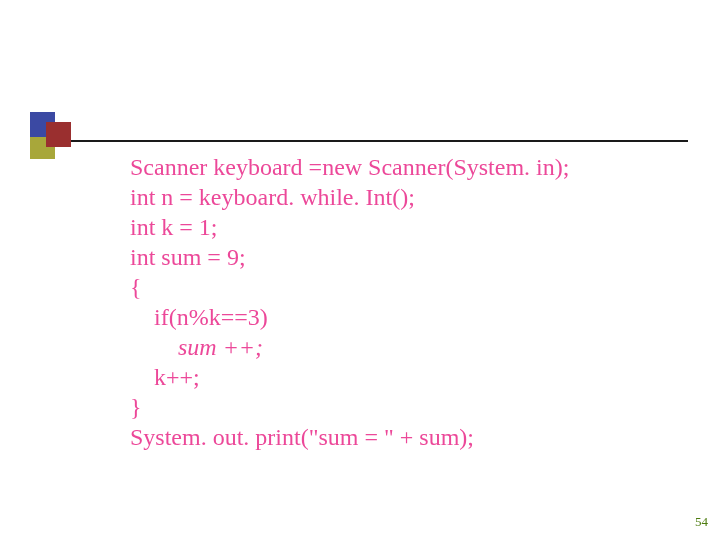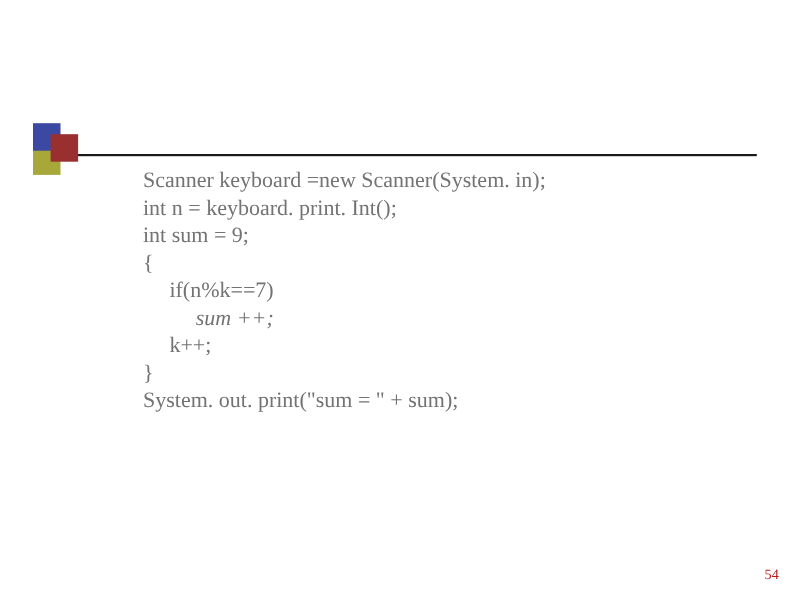--- a/index.html
+++ b/index.html
@@ -3,44 +3,45 @@
 <meta charset="utf-8">
 <style>
   * { margin: 0; padding: 0; box-sizing: border-box; }
   html, body { width: 720px; height: 540px; background: #fff; font-family: "Times New Roman", Times, serif; }
   .slide { position: relative; width: 720px; height: 540px; }
   .decoration { position: absolute; top: 112px; left: 30px; width: 56px; height: 20px; }
   .sq-blue { position: absolute; top: 0; left: 0; width: 25px; height: 25px; background: #3b49a3; z-index: 1; }
   .sq-red  { position: absolute; top: 10px; left: 16px; width: 25px; height: 25px; background: #9a2f2f; z-index: 2; }
   .sq-olive{ position: absolute; top: 22px; left: 0; width: 25px; height: 25px; background: #a8a73a; z-index: 0; }
   .hr { position: absolute; top: 140px; left: 56px; width: 632px; height: 0; border-top: 2px solid #1a1a1a; }
-  .content { position: absolute; top: 152px; left: 130px; width: 560px; font-size: 20px; line-height: 1.25; color: #737373; }
+  .content { position: absolute; top: 152px; left: 130px; width: 560px; font-size: 24px; line-height: 1.25; color: #ec4899; }
   .indent1 { padding-left: 24px; }
   .indent2 { padding-left: 48px; font-style: italic; }
-  .pagenum { position: absolute; right: 12px; bottom: 10px; font-size: 13px; color: #b91c1c; }
+  .pagenum { position: absolute; right: 12px; bottom: 10px; font-size: 13px; color: #4d7c0f; }
 </style>
 </head>
 <body>
 
 <div class="slide">
 
   <div class="decoration">
     <div class="sq-blue"></div>
     <div class="sq-red"></div>
     <div class="sq-olive"></div>
   </div>
 
   <div class="hr"></div>
 
   <div class="content">
     <div>Scanner keyboard =new Scanner(System. in);</div>
-    <div>int n = keyboard. print. Int();</div>
+    <div>int n = keyboard. while. Int();</div>
+    <div>int k = 1;</div>
     <div>int sum = 9;</div>
     <div>{</div>
-    <div class="indent1">if(n%k==7)</div>
+    <div class="indent1">if(n%k==3)</div>
     <div class="indent2">sum ++;</div>
     <div class="indent1">k++;</div>
     <div>}</div>
     <div>System. out. print("sum = " + sum);</div>
   </div>
 
   <div class="pagenum">54</div>
 </div>
 
 </body></html>

